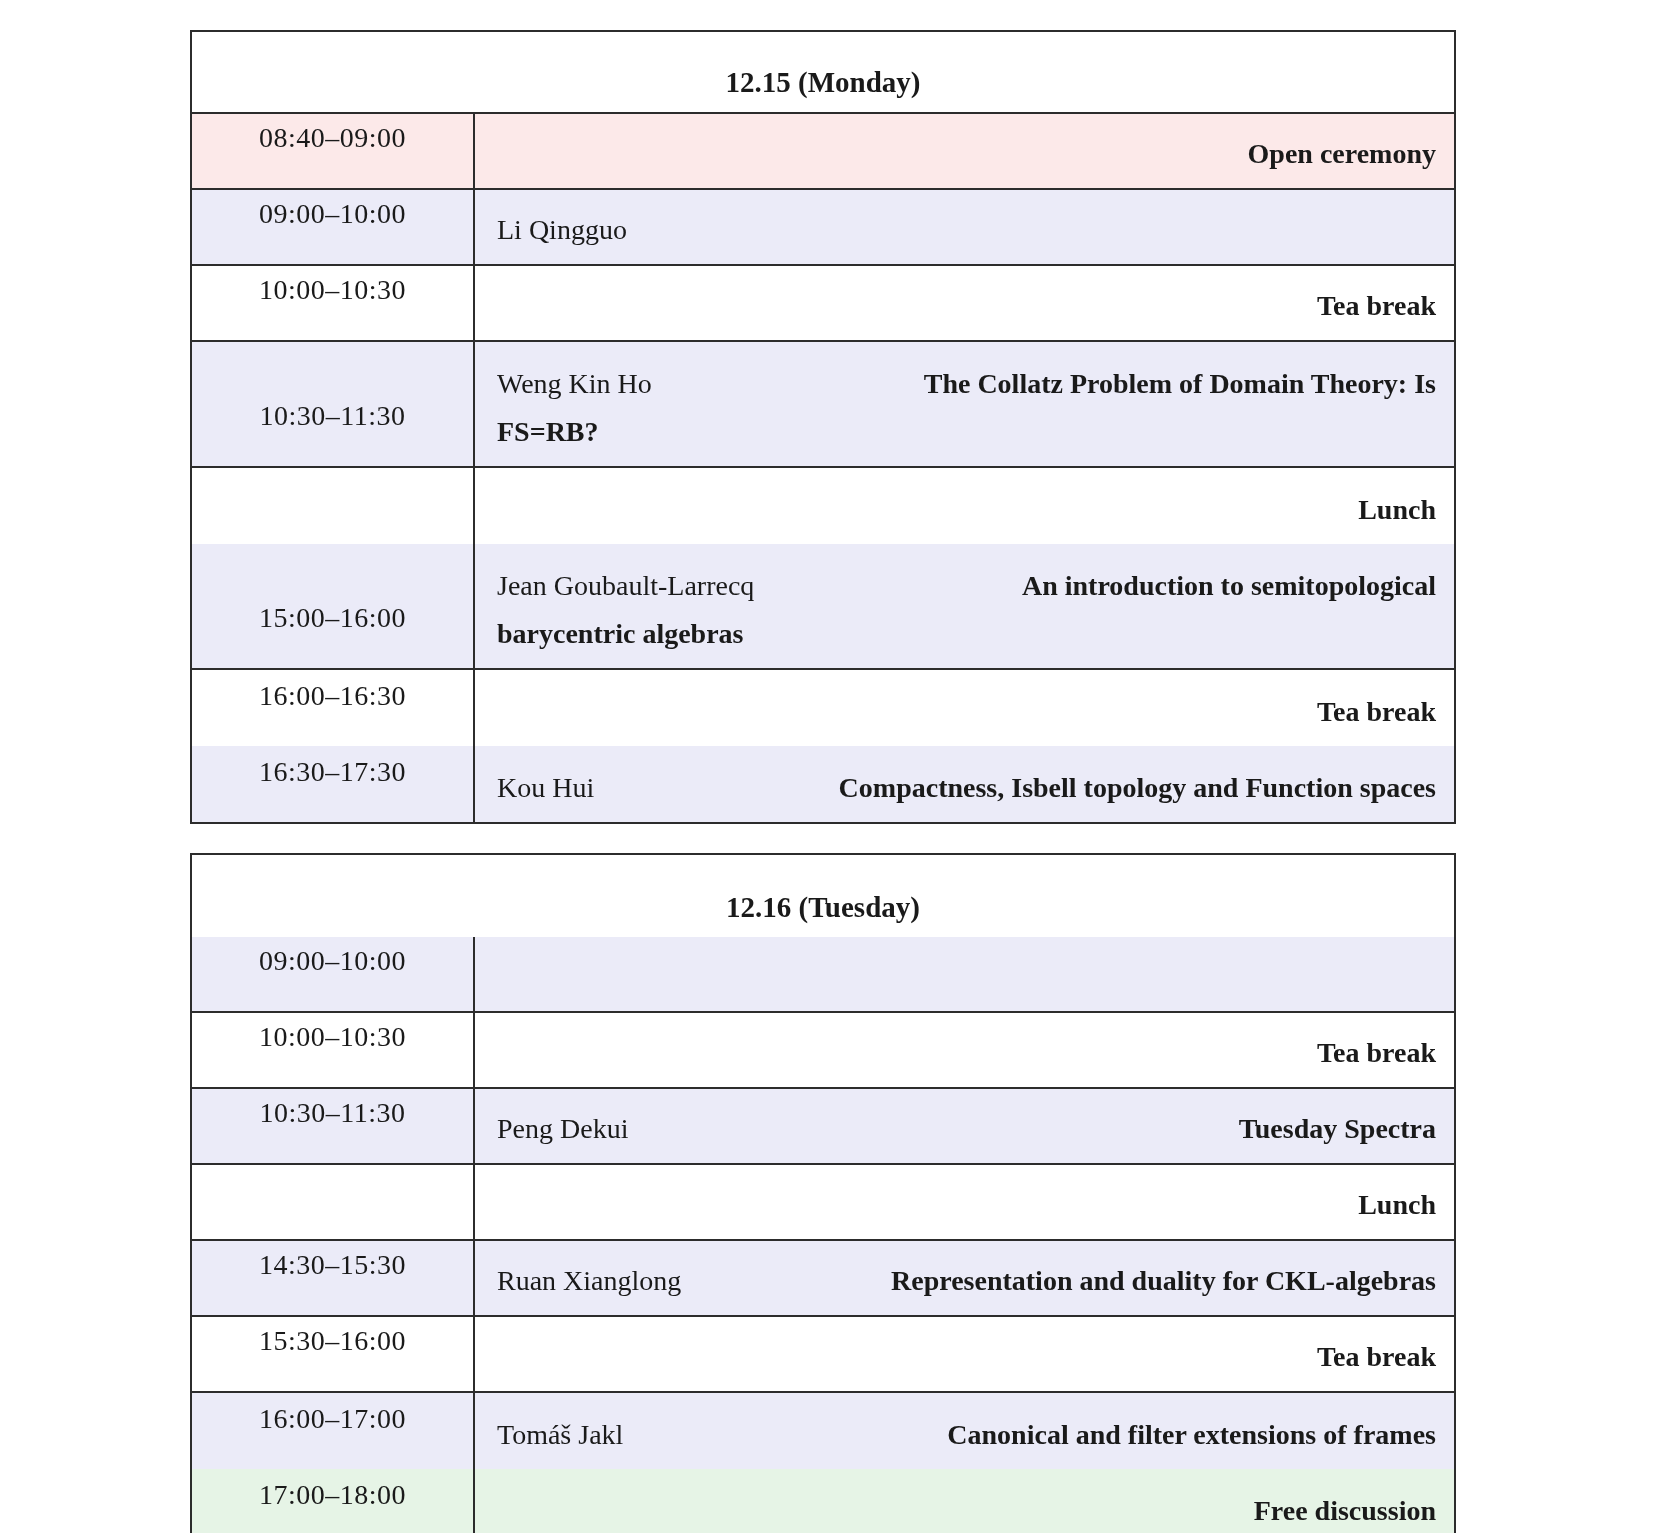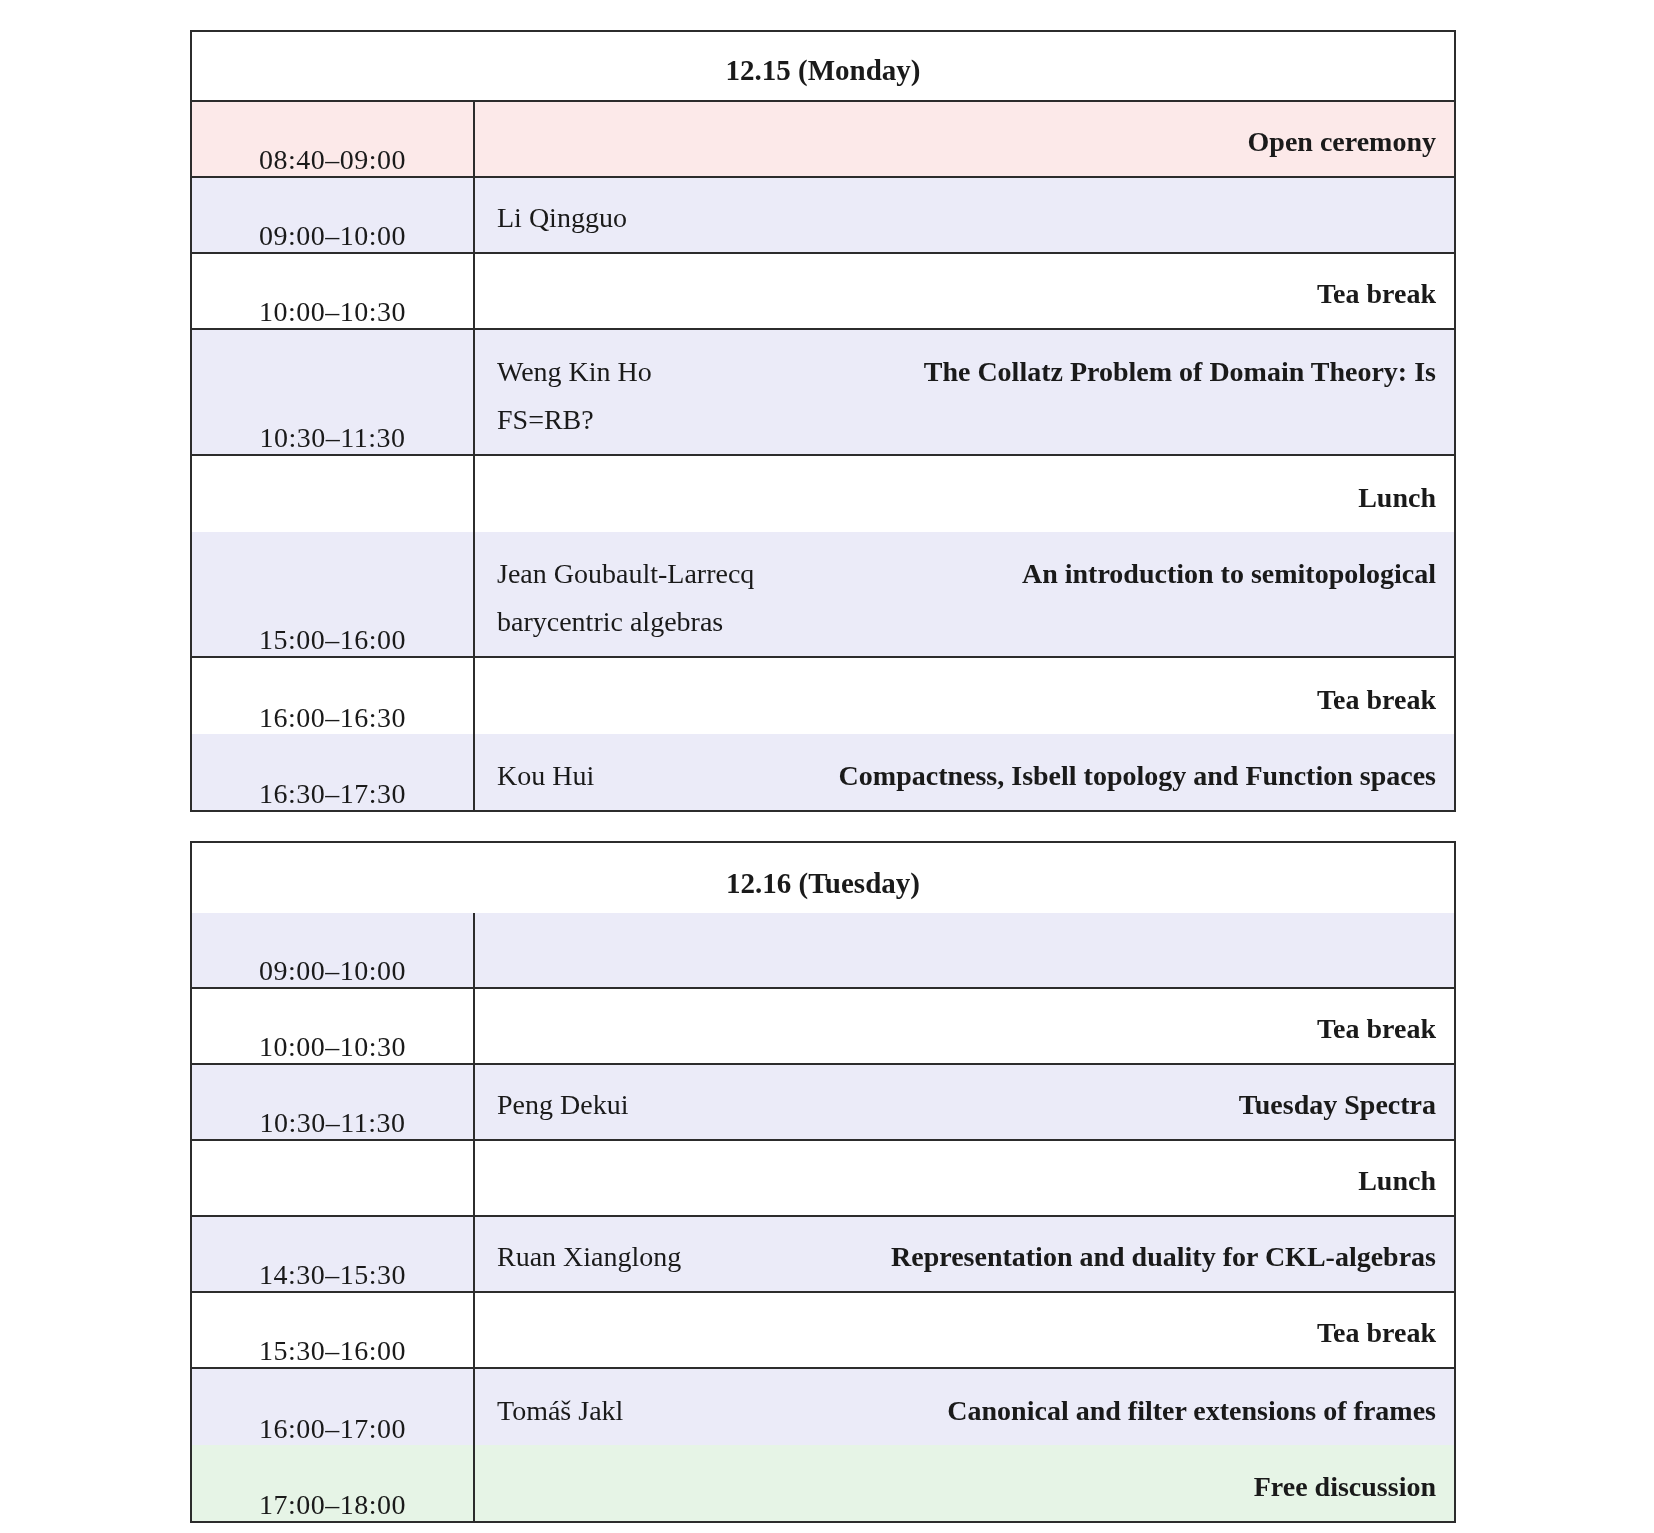--- a/index.html
+++ b/index.html
@@ -14,66 +14,67 @@
     position: absolute;
     left: 190px; top: 30px;
     width: 1266px;
   }
   .sched-table {
     border: 2px solid var(--border, #2c2c2c);
     margin-bottom: 29px;
     background: #ffffff;
   }
   .title-row {
-    height: 70px;
+    height: 62px;
     display: flex;
     align-items: flex-end;
     justify-content: center;
     padding-bottom: 13px;
     font-weight: 700;
     font-size: 29px;
+    margin-top: 20px;
   }
   .title-row.divider { border-bottom: 2px solid var(--border, #2c2c2c); }
   .row { display: flex; align-items: stretch; }
   .row.single { height: 76px; }
   .row.double { height: 126px; }
   .row.divider { border-bottom: 2px solid var(--border, #2c2c2c); }
   .row.talk       { background: var(--talk, #ebebf8); }
   .row.break      { background: var(--break, #ffffff); }
   .row.ceremony   { background: var(--ceremony, #fce9e9); }
   .row.discussion { background: var(--discussion, #e6f4e6); }
   .time-cell {
     flex: none;
     width: 283px;
     border-right: 2px solid var(--border, #2c2c2c);
     display: flex;
     align-items: flex-end;
     justify-content: center;
-    padding-bottom: 0;
+    padding-bottom: 34px;
     font-size: 28px;
     letter-spacing: 0.5px;
   }
   .content-cell {
     flex: 1 1 auto;
     display: flex;
     flex-direction: column;
     justify-content: flex-end;
     padding: 0 18px 18px 22px;
     font-size: 28px;
     min-width: 0;
   }
   .line1 {
     display: flex;
     justify-content: space-between;
     align-items: baseline;
     gap: 24px;
   }
   .speaker { white-space: nowrap; font-weight: 400; }
   .talk-title { font-weight: 700; text-align: right; margin-left: auto; }
-  .line2 { font-weight: 400; text-align: left; margin-top: 16px; }
+  .line2 { font-weight: 700; text-align: left; margin-top: 16px; }
 </style>
 </head>
 <body style="background: rgb(255, 255, 255); color: rgb(26, 26, 26);">
 
 <div class="schedule">
     <div class="sched-table">
       <div class="title-row divider">12.15 (Monday)</div>
       <div class="row ceremony single divider">
         <div class="time-cell">08:40–09:00</div>
         <div class="content-cell">

